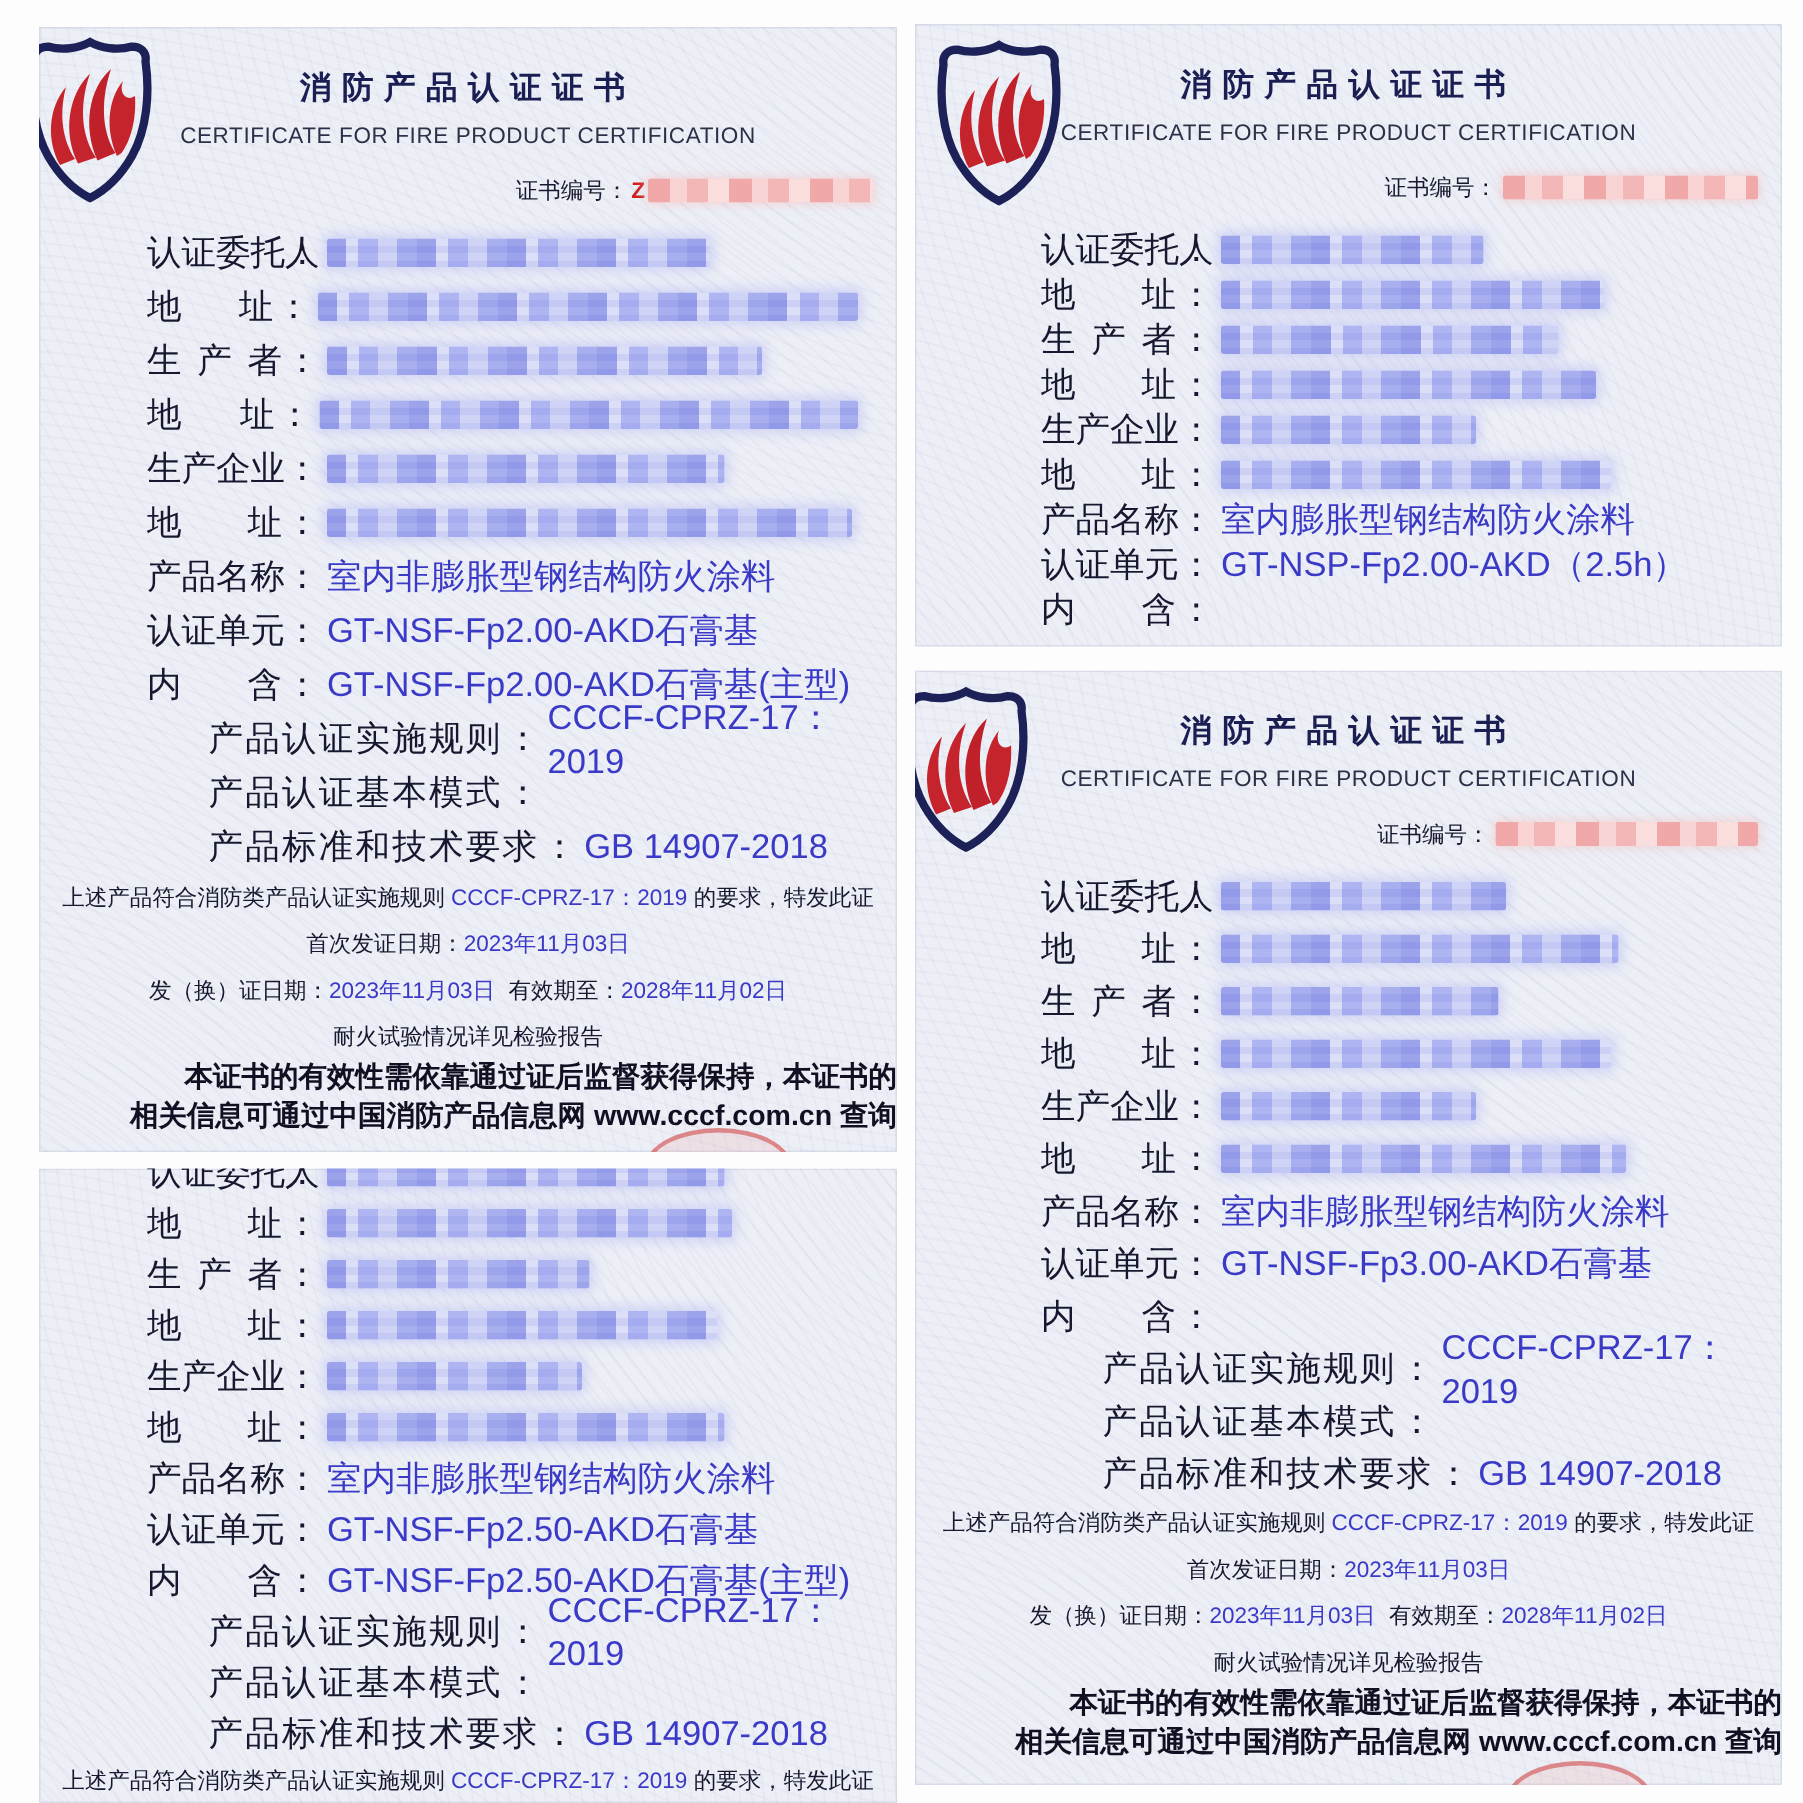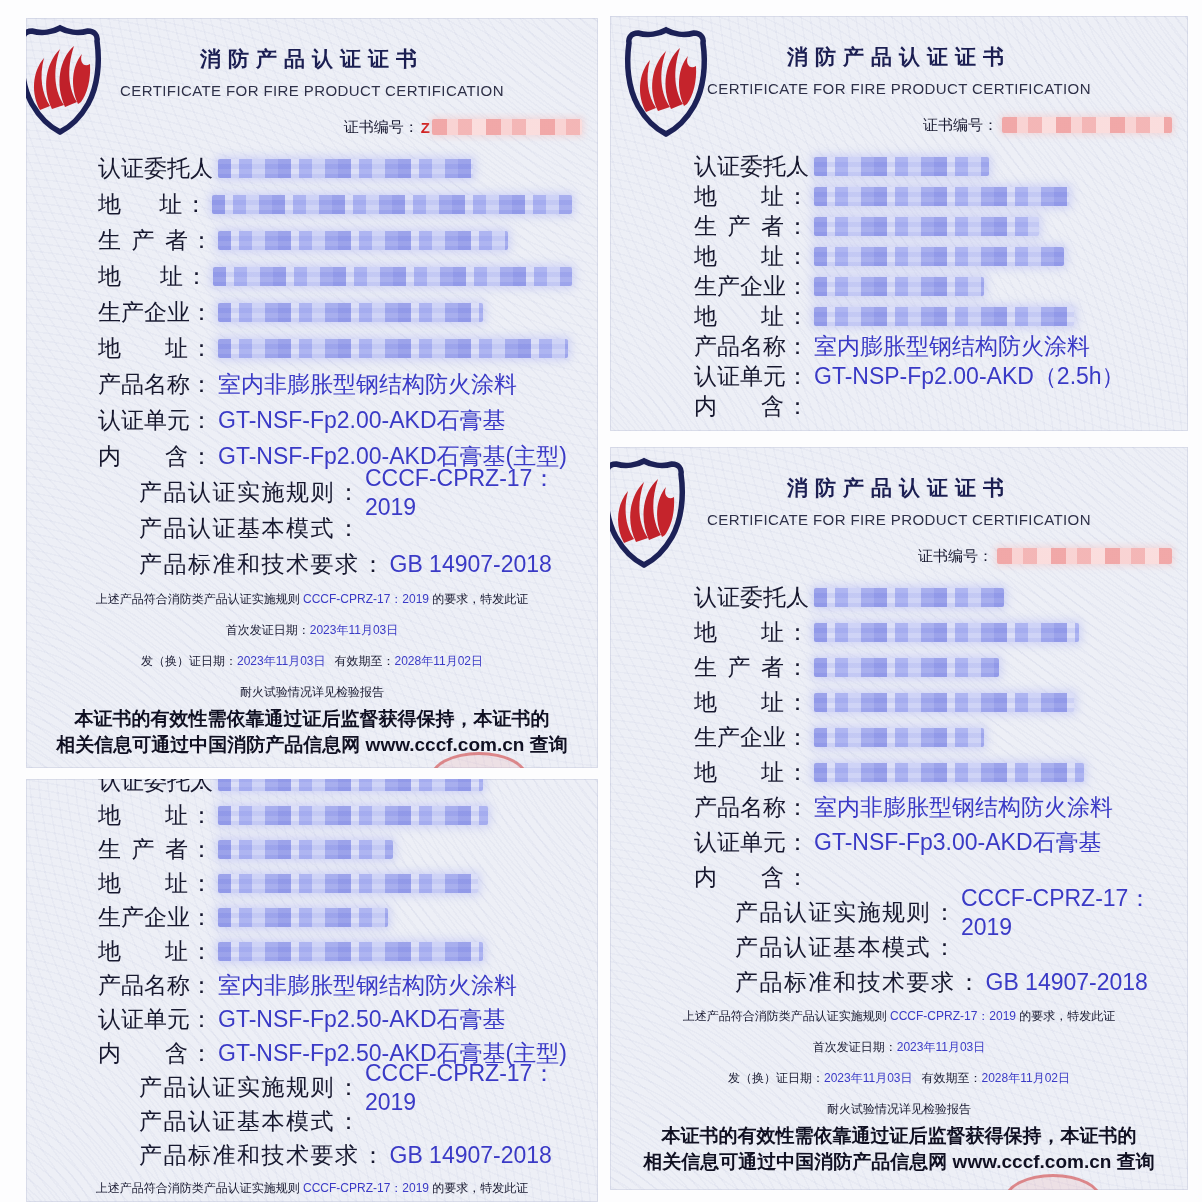--- a/index.html
+++ b/index.html
@@ -74,24 +74,24 @@
     height:16px; width:150px;
     background-color:#f6c9c9;
     background-image:
       repeating-linear-gradient(90deg,
         rgba(238,150,150,.65) 0 15px, rgba(250,215,215,.75) 15px 26px,
         rgba(242,170,170,.6) 26px 40px, rgba(252,228,228,.75) 40px 54px);
     box-shadow: 0 0 6px 2px rgba(244,196,196,.5);
   }
 
   
-  .cline { text-align:center; font-size:12px; color:#17182f; height:20px; line-height:20px; margin-bottom:11px; }
+  .cline { text-align:center; font-size:15px; color:#17182f; height:20px; line-height:20px; margin-bottom:11px; }
   .sp-l { margin-left:9px; }
   .f1 { margin-bottom:5px; }
-  .f2 { font-size:19px; font-weight:bold; height:24px; line-height:24px; margin-bottom:2px; color:#101022; }
+  .f2 { font-size:19px; font-weight:bold; height:24px; line-height:24px; margin-bottom:2px; color:#101022;text-align:right; }
 
   
   .seal {
     position:absolute; width:92px; height:46px; border-radius:50%;
     border:3px solid rgba(205,62,62,.55);
     background:rgba(240,155,155,.18);
   }
   .cert-a .seal { right:70px; bottom:-36px; }
   .cert-d .seal { right:86px; bottom:-36px; }
 </style>

